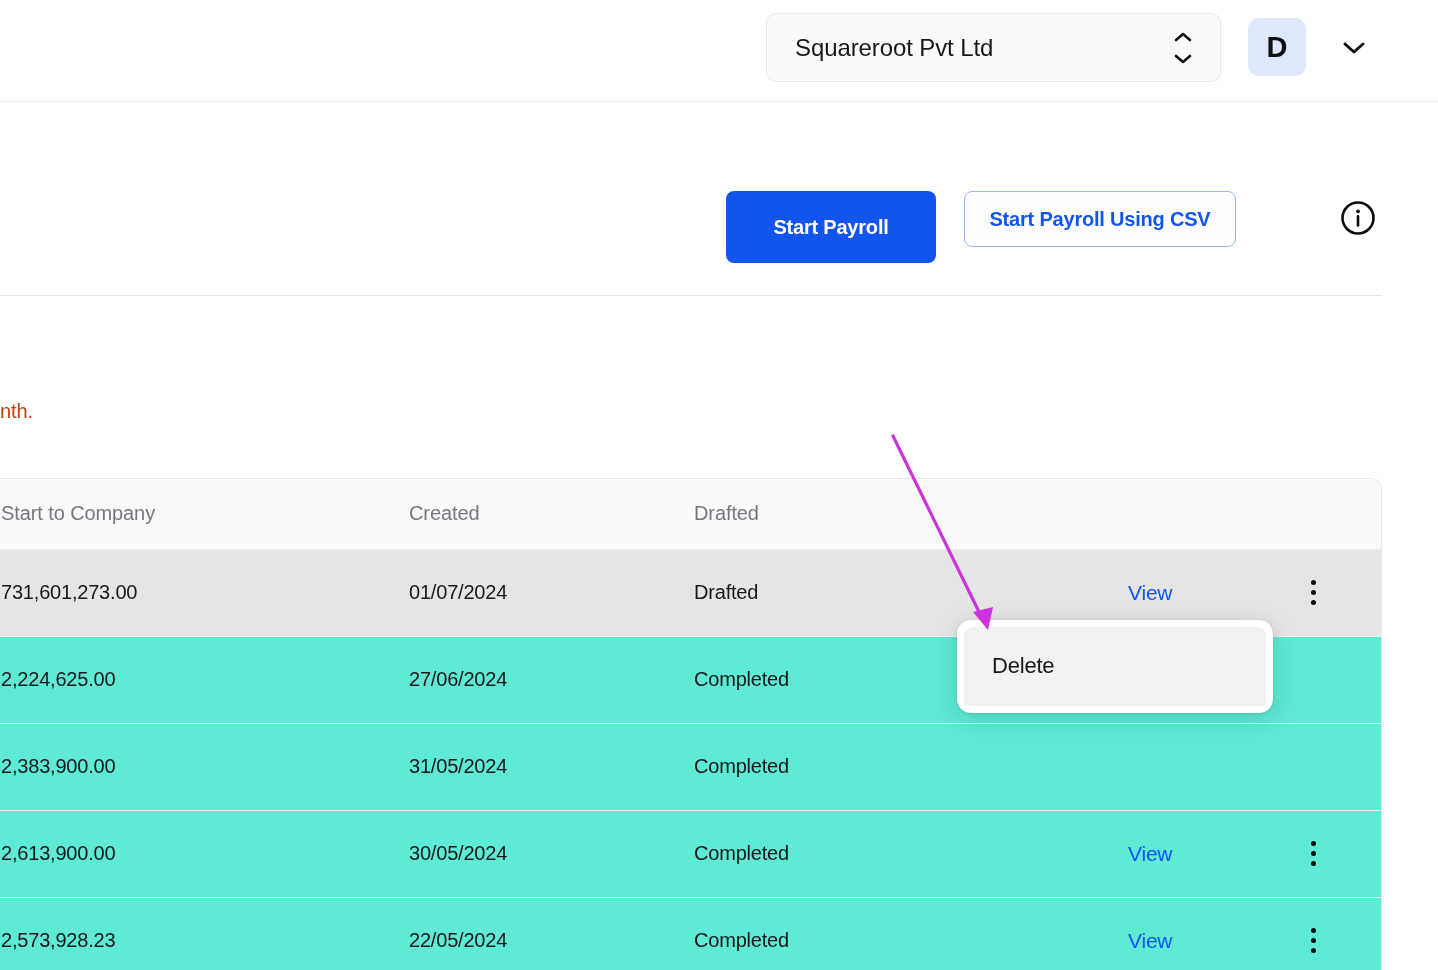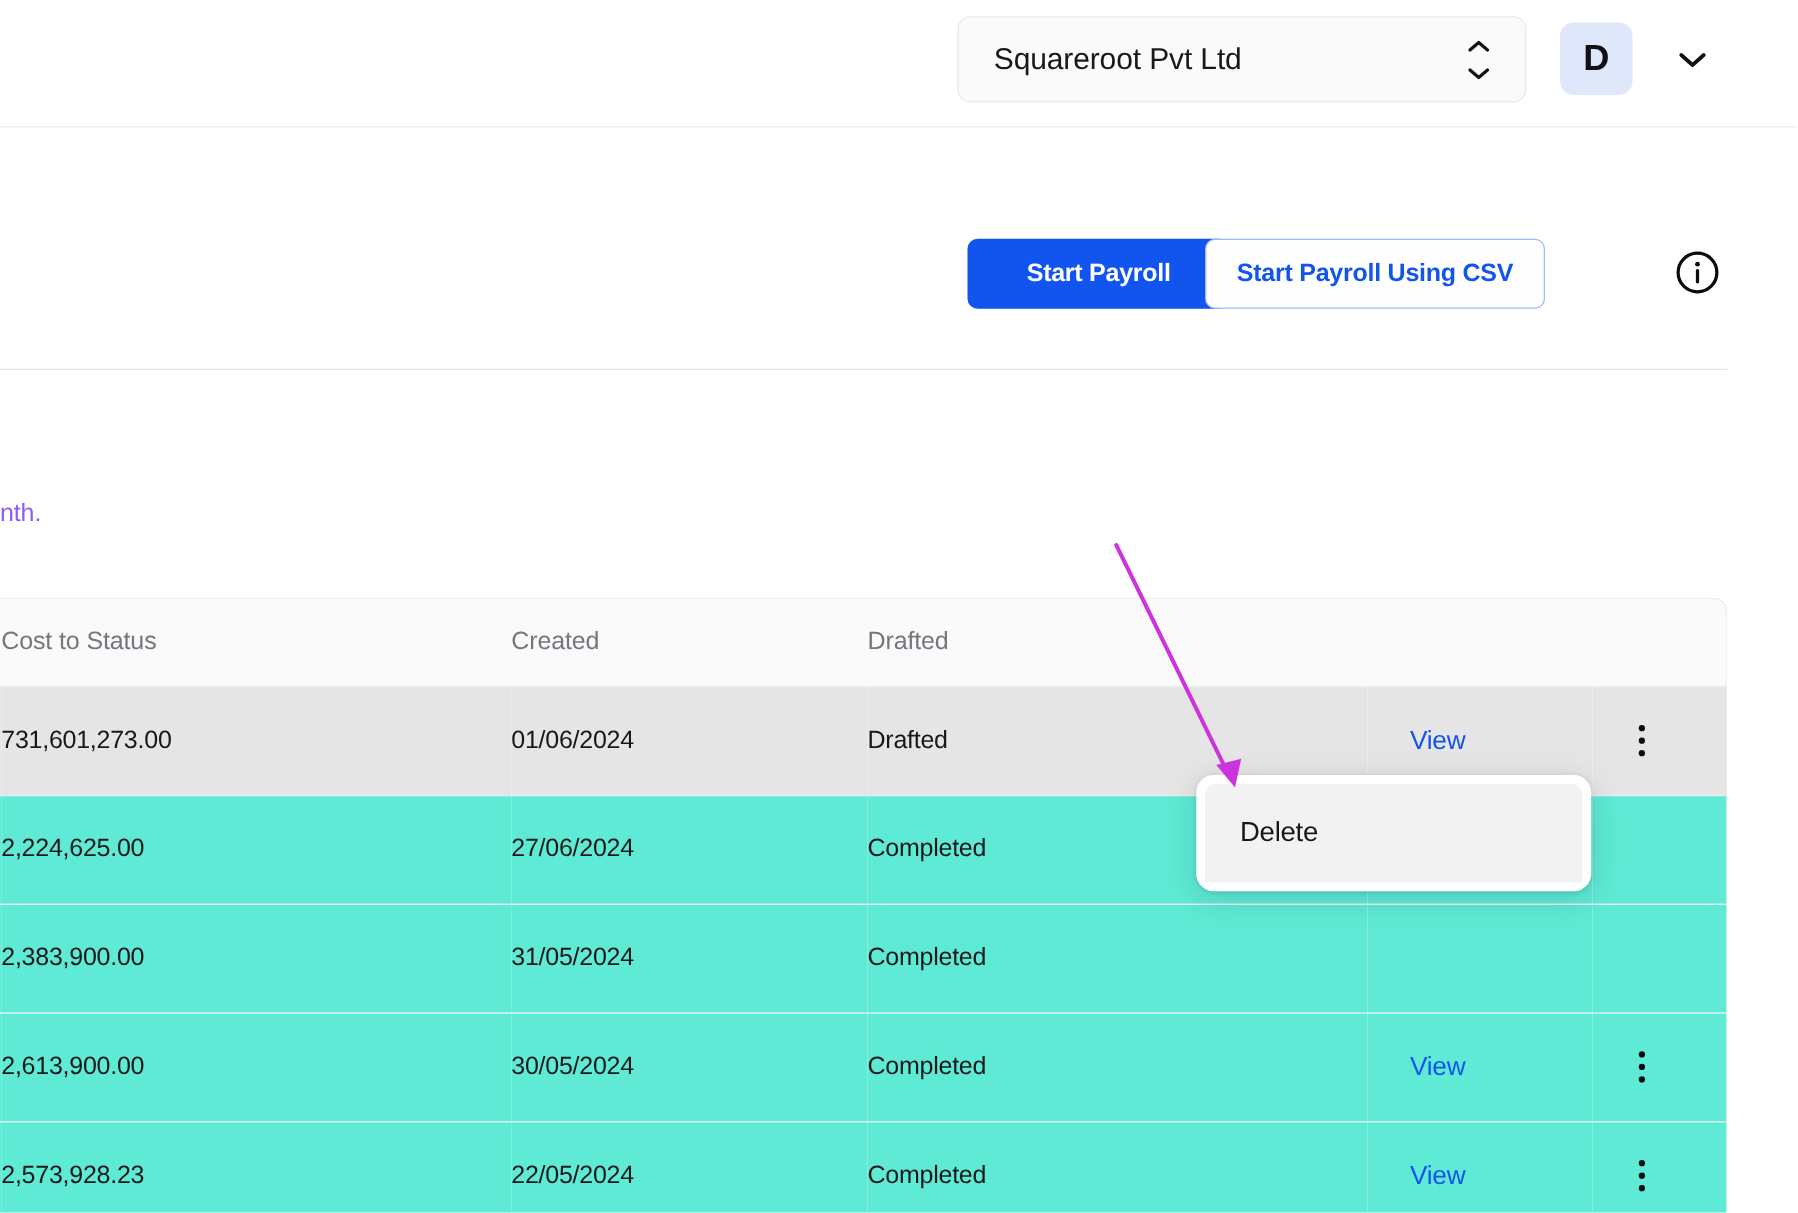--- a/index.html
+++ b/index.html
@@ -86,31 +86,30 @@
   .actionbar {
     position: absolute;
     left: 0; top: 102px;
     width: 1382px;
     height: 194px;
     border-bottom: 1px solid #e5e5e5;
   }
   .btn-start-payroll {
     position: absolute;
     left: 726px; top: 89px;
-    width: 210px; height: 56px;
+    width: 210px; height: 72px;
     background: #1155ee;
     border: none;
     border-radius: 8px;
     color: #ffffff;
     font-size: 20px;
     font-weight: 700;
     font-family: "Liberation Sans", sans-serif;
     letter-spacing: -0.2px;
     cursor: pointer;
-    margin-left: 48px;
   }
   .btn-start-payroll-csv {
     position: absolute;
     left: 964px; top: 89px;
     width: 272px; height: 56px;
     background: #fefeff;
     border: 1px solid #9dbcf6;
     border-radius: 8px;
     color: #1155ee;
     font-size: 20px;
@@ -125,21 +124,21 @@
     width: 40px; height: 40px;
     cursor: pointer;
     display: flex; align-items: center; justify-content: center;
   }
 
   
   .desc-text {
     position: absolute;
     left: 0; top: 400px;
     font-size: 20px;
-    color: #8b5cf6;
+    color: #c2410c;
     letter-spacing: -0.1px;
     white-space: nowrap;
   }
 
   
   .table-wrap {
     position: absolute;
     left: -214px; top: 478px;
     width: 1596px;
     background: #ffffff;
@@ -303,32 +302,32 @@
         <col class="col-a">
           <col class="col-cost">
           <col class="col-created">
         <col class="col-status">
           <col class="col-view">
           <col class="col-menu">
       </colgroup>
       <thead>
         <tr>
           <th></th>
-          <th class="cell-pad">Cost to Status</th>
+          <th class="cell-pad">Start to Company</th>
           <th>Created</th>
           <th>Drafted</th>
           <th></th>
           <th></th>
         </tr>
       </thead>
       <tbody id="table-body">
           <tr class="row-highlight">
             <td></td>
             <td class="cell-pad">731,601,273.00</td>
-            <td>01/06/2024</td>
+            <td>01/07/2024</td>
             <td>Drafted</td>
             <td><a class="view-link">View</a></td>
             <td>
               <div class="kebab">
                 <span></span>
                 <span></span>
                 <span></span>
               </div>
             </td>
           </tr>

